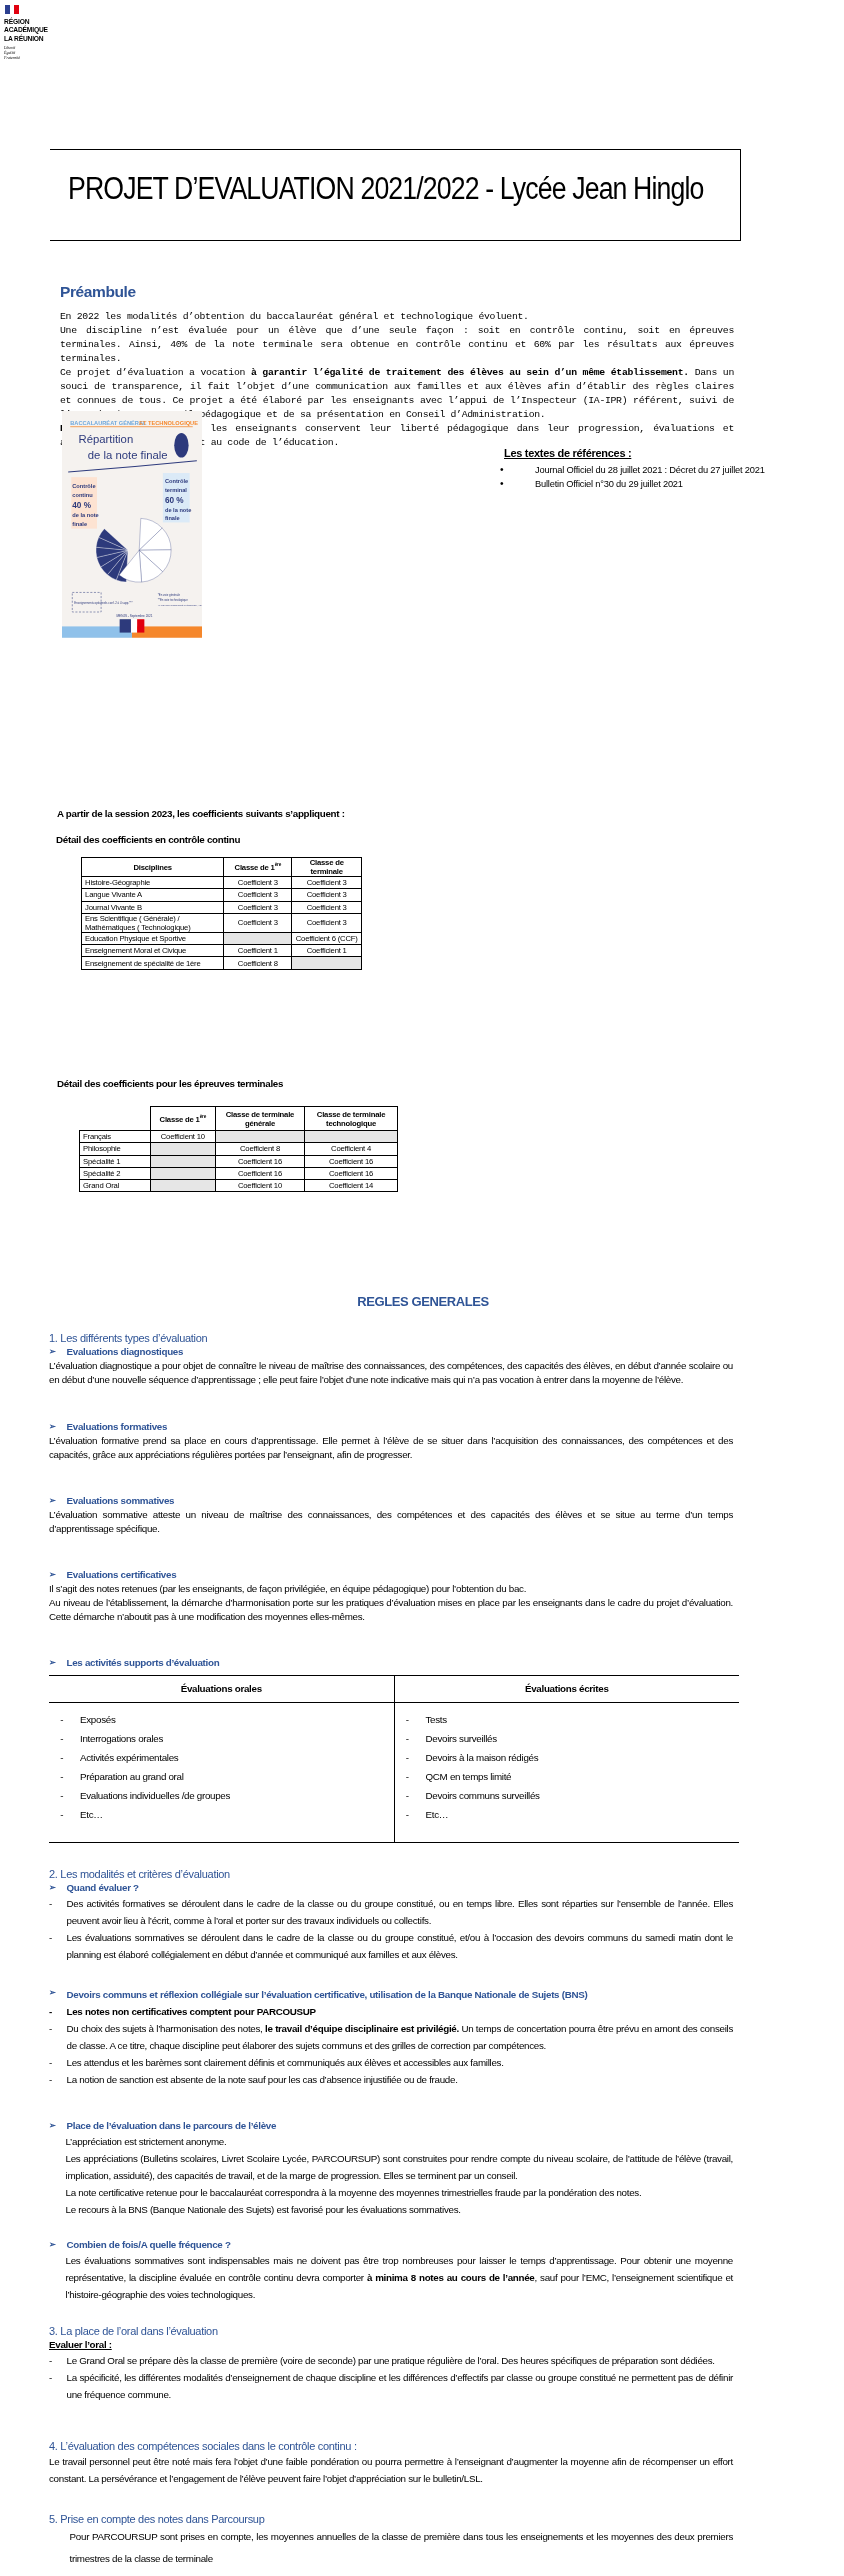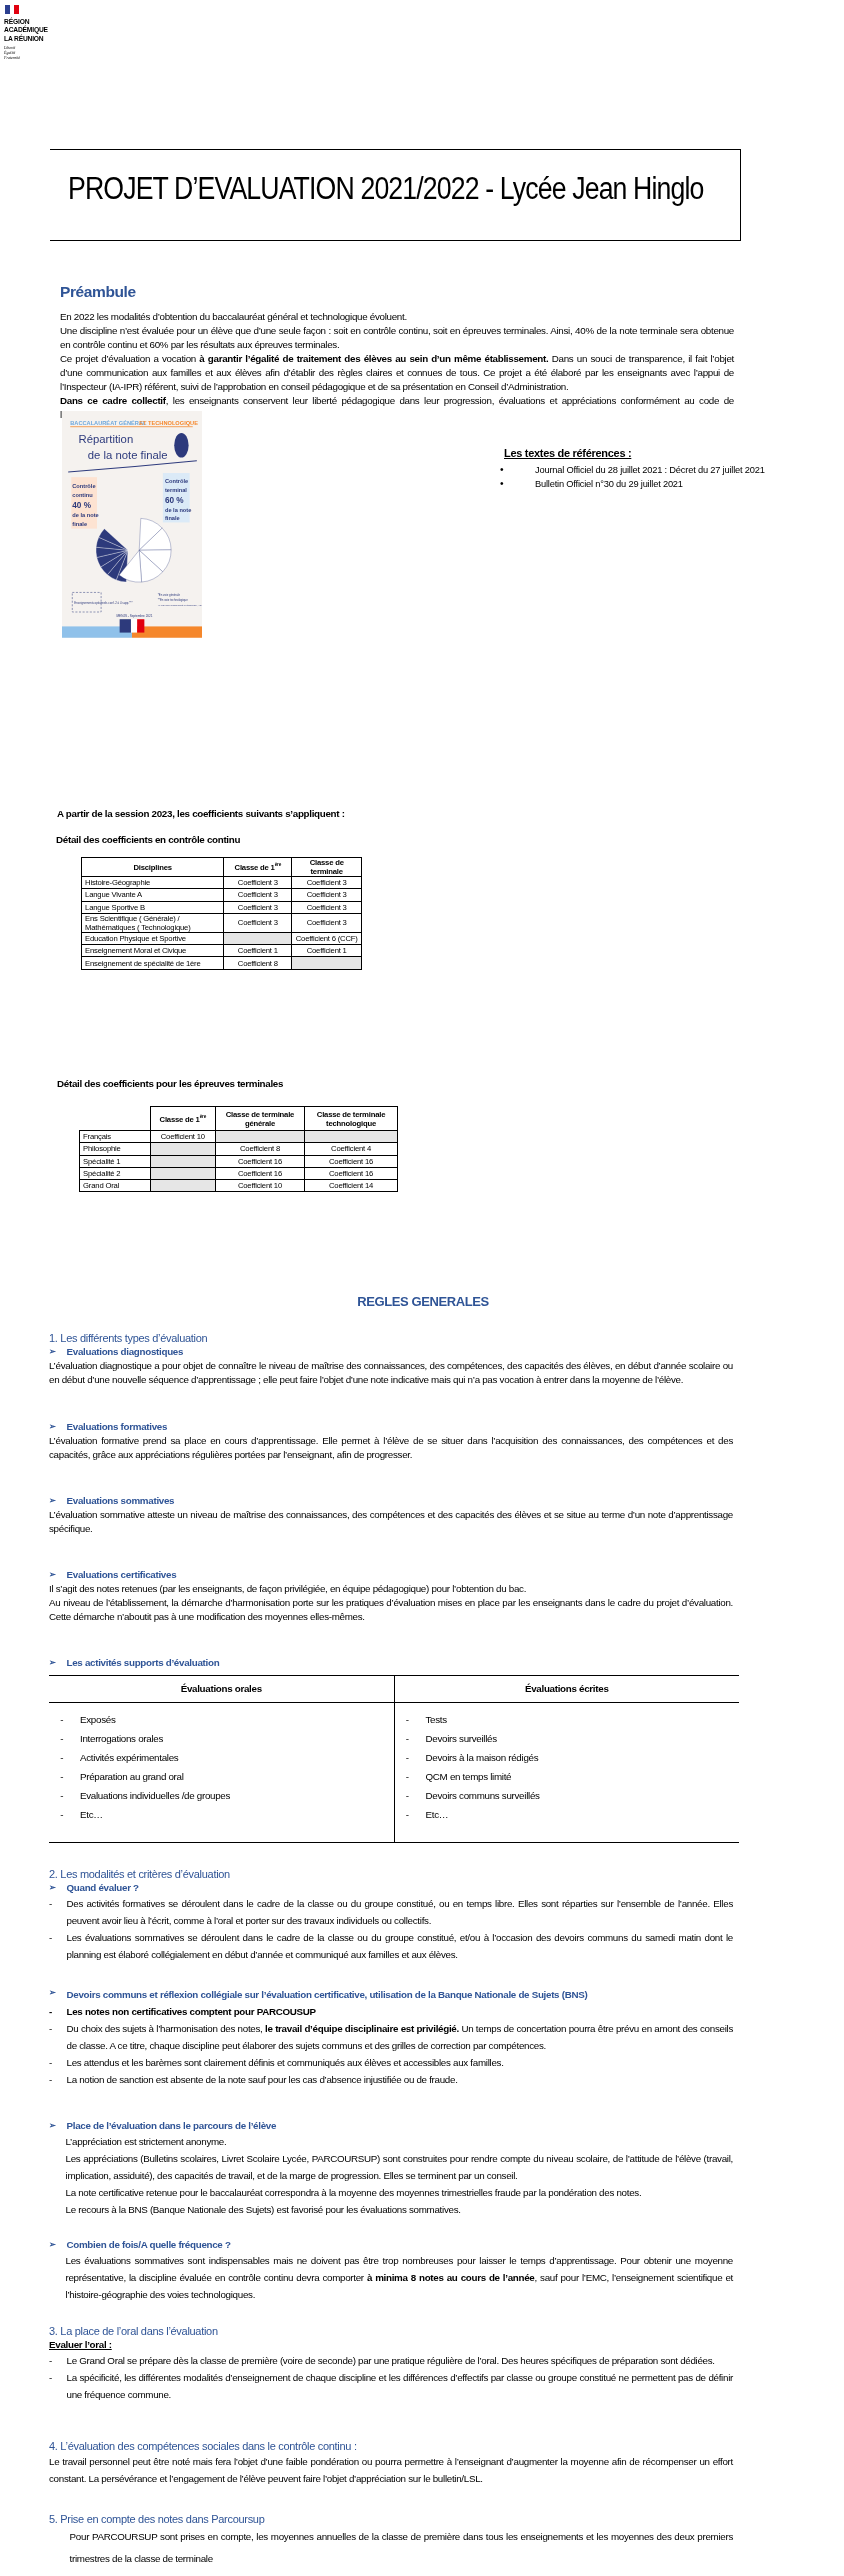--- a/index.html
+++ b/index.html
@@ -69,21 +69,21 @@
       <div>Égalité</div>
       <div>Fraternité</div>
     </div>
   </div>
 
   <div class="title-box">
     <h1>PROJET D’EVALUATION 2021/2022 - Lycée Jean Hinglo</h1>
   </div>
 
   <div class="h-pre">Préambule</div>
-  <div class="sec txt justify" style="left:60px; top:310px; width:674px;">
+  <div class="sec txt justify" style="left:60px; top:310px; width:674px;font-family:Liberation Mono, monospace;">
     <p>En 2022 les modalités d’obtention du baccalauréat général et technologique évoluent.</p>
     <p>Une discipline n’est évaluée pour un élève que d’une seule façon : soit en contrôle continu, soit en épreuves terminales. Ainsi, 40% de la note terminale sera obtenue en contrôle continu et 60% par les résultats aux épreuves terminales.</p>
     <p><span>Ce projet d’évaluation a vocation </span><span class="bold">à garantir l’égalité de traitement des élèves au sein d’un même établissement.</span><span> Dans un souci de transparence, il fait l’objet d’une communication aux familles et aux élèves afin d’établir des règles claires et connues de tous. Ce projet a été élaboré par les enseignants avec l’appui de l’Inspecteur (IA-IPR) référent, suivi de l’approbation en conseil pédagogique et de sa présentation en Conseil d’Administration.</span></p>
     <p><span class="bold">Dans ce cadre collectif</span><span>, les enseignants conservent leur liberté pédagogique dans leur progression, évaluations et appréciations conformément au code de l’éducation.</span></p>
   </div>
 
   <div class="infographic">
     <svg width="140" height="227" viewBox="0 0 272 440">
       <rect x="0" y="0" width="272" height="440" fill="#f5f2ef"></rect>
       <text x="16" y="26" font-family="Liberation Sans, sans-serif" font-size="11" font-weight="bold" fill="#6fa8dc">BACCALAURÉAT GÉNÉRAL</text>
@@ -161,21 +161,21 @@
           <td class="">Histoire-Géographie</td>
           <td class="c">Coefficient 3</td>
           <td class="c">Coefficient 3</td>
         </tr>
         <tr>
           <td class="">Langue Vivante A</td>
           <td class="c">Coefficient 3</td>
           <td class="c">Coefficient 3</td>
         </tr>
         <tr>
-          <td class="">Langue Sportive B</td>
+          <td class="">Journal Vivante B</td>
           <td class="c">Coefficient 3</td>
           <td class="c">Coefficient 3</td>
         </tr>
         <tr>
           <td class="">Ens Scientifique ( Générale) / Mathématiques ( Technologique)</td>
           <td class="c">Coefficient 3</td>
           <td class="c">Coefficient 3</td>
         </tr>
         <tr>
           <td class="">Education Physique et Sportive</td>
@@ -252,21 +252,21 @@
     <div class="h2a">
         <span class="arrow">➢</span>
         <span>Evaluations formatives</span>
       </div>
     <p>L’évaluation formative prend sa place en cours d’apprentissage. Elle permet à l’élève de se situer dans l’acquisition des connaissances, des compétences et des capacités, grâce aux appréciations régulières portées par l’enseignant, afin de progresser.</p>
     <div style="height:32px"></div>
     <div class="h2a">
         <span class="arrow">➢</span>
         <span>Evaluations sommatives</span>
       </div>
-    <p>L’évaluation sommative atteste un niveau de maîtrise des connaissances, des compétences et des capacités des élèves et se situe au terme d’un note d’apprentissage spécifique.</p>
+    <p>L’évaluation sommative atteste un niveau de maîtrise des connaissances, des compétences et des capacités des élèves et se situe au terme d’un temps d’apprentissage spécifique.</p>
     <div style="height:32px"></div>
     <div class="h2a">
         <span class="arrow">➢</span>
         <span>Evaluations certificatives</span>
       </div>
     <p>Il s’agit des notes retenues (par les enseignants, de façon privilégiée, en équipe pédagogique) pour l’obtention du bac.</p>
     <p>Au niveau de l’établissement, la démarche d’harmonisation porte sur les pratiques d’évaluation mises en place par les enseignants dans le cadre du projet d’évaluation. Cette démarche n’aboutit pas à une modification des moyennes elles-mêmes.</p>
     <div style="height:32px"></div>
     <div class="h2a">
         <span class="arrow">➢</span>

